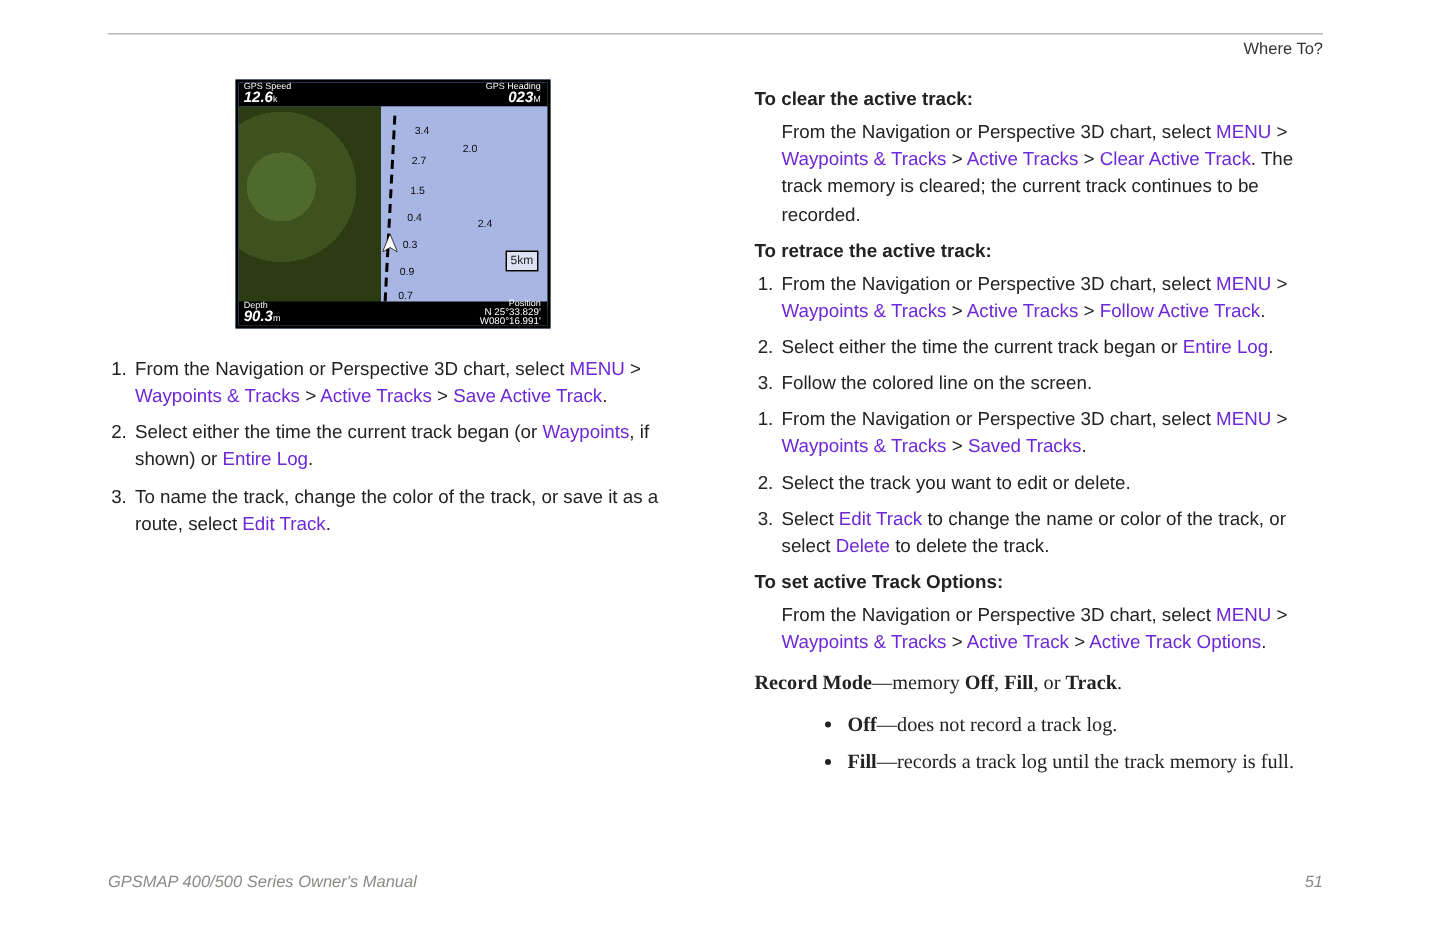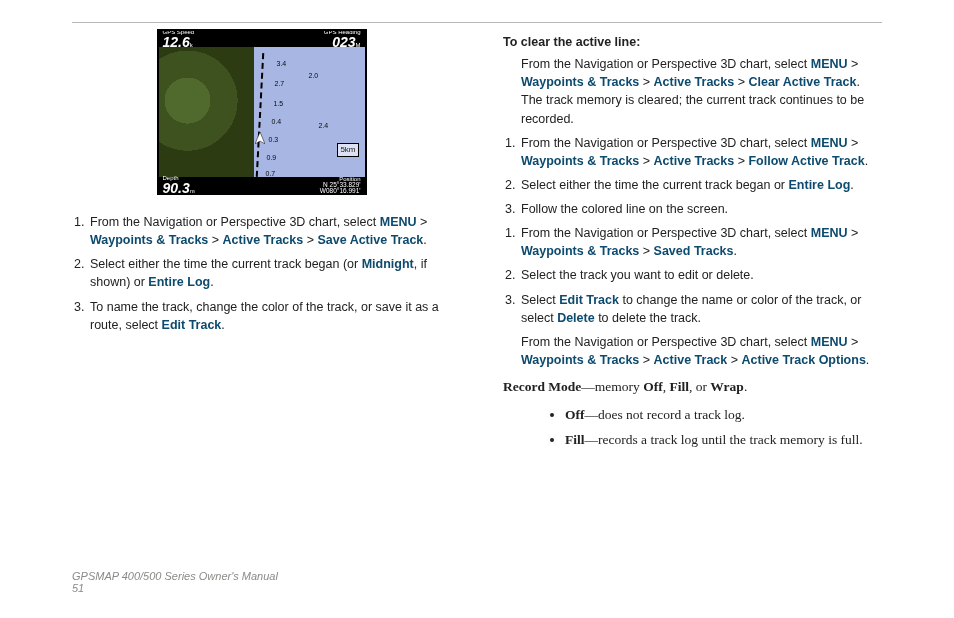--- a/index.html
+++ b/index.html
@@ -18,62 +18,63 @@
   
   .gps {
     width: 210px; height: 166px; border: 2px solid #000; position: relative;
     background: #6b8fd0;
     box-shadow: 0 0 0 1px #444 inset;
     overflow: hidden;
   }
   .gps .bar { position:absolute; left:0; right:0; height:16px; background:#000; color:#fff; font-size:8px; display:flex; align-items:center; }
   .gps .bar.top { top:0; justify-content:space-between; padding:0 4px; }
   .gps .bar.bot { bottom:0; justify-content:space-between; padding:0 4px; }
-  .gps .bar .val { font-weight:bold; font-size:14px; font-style:italic; }
+  .gps .bar .val { font-weight:bold; font-size:10px; font-style:italic; }
   .gps .bar .grp { display:flex; flex-direction:column; line-height:1; }
   .gps .bar .lbl { font-size:6px; }
   .gps .land { position:absolute; top:16px; left:0; width:95px; height:134px;
     background: radial-gradient(circle at 30% 40%, #50692c 0 22%, #3d521e 22% 48%, #2c3b12 48% 100%);
   }
   .gps .water { position:absolute; top:16px; left:95px; right:0; height:134px; background:#a8b6e4; }
   .gps .trackline { position:absolute; top:22px; left:100px; width:1px; height:124px; border-left:2px dashed #000; transform: rotate(3deg); }
   .gps .cursor { position:absolute; left:96px; top:100px; width:10px; height:12px; }
   .gps .cursor svg { width:10px; height:12px; }
   .gps .depthnum {
     position:absolute; font-size:7px; color:#0a0a0a;
   }
   .gps .scale {
     position:absolute; right:6px; bottom:36px; background:rgba(255,255,255,0.6); font-size:8px; padding:0 2px; border:1px solid #000;
   }
 
   .heading { font-weight: bold; font-size: 12.5px; margin-top: 6px; margin-bottom: 4px; }
   ol { padding-left: 16px; margin-bottom: 6px; }
   ol li { margin-bottom: 6px; padding-left: 2px; }
   .indent-block { padding-left: 18px; margin-bottom: 6px; }
-  .kw { color: #0c4a6e; font-weight: bold; }
+  .kw { color: #6d28d9; font-weight: normal; }
   .gt { color: #222; }
 
   .serif { font-family: "Times New Roman", Times, serif; font-size: 13.5px; }
   .rec-line { margin-top: 8px; }
   ul.bullets { list-style: disc; padding-left: 18px; margin-top: 8px; }
   ul.bullets li { margin-bottom: 6px; margin-left: 44px; }
 
   .footer {
     position: absolute; left: 72px; right: 72px; bottom: 24px;
     display: flex; justify-content: space-between; align-items: baseline;
-    font-size: 11px; color: #8a8a86; flex-direction: column;
+    font-size: 11px; color: #8a8a86;
   }
   .footer .manual { font-style: italic; }
   .footer .page-num { font-style: italic; color:#8a8a86; }
 </style>
 </head>
 <body>
 
 <div class="page">
   <div class="top-rule"></div>
+  <div class="section-label">Where To?</div>
 
   <div class="columns">
 
     <div class="col col-left">
 
       <div class="screenshot-wrap">
         <div class="gps">
           <div class="bar top">
             <div class="grp">
               <span class="lbl">GPS Speed</span>
@@ -114,35 +115,36 @@
             </div>
           </div>
         </div>
       </div>
 
       <ol>
         <li>
           <span>From the Navigation or Perspective 3D chart, select </span><span class="kw">MENU</span><span class="gt"> &gt; </span><span class="kw">Waypoints &amp; Tracks</span><span class="gt"> &gt; </span><span class="kw">Active Tracks</span><span class="gt"> &gt; </span><span class="kw">Save Active Track</span><span>.</span>
         </li>
         <li>
-          <span>Select either the time the current track began (or </span><span class="kw">Midnight</span><span>, if shown) or </span><span class="kw">Entire Log</span><span>.</span>
+          <span>Select either the time the current track began (or </span><span class="kw">Waypoints</span><span>, if shown) or </span><span class="kw">Entire Log</span><span>.</span>
         </li>
         <li>
           <span>To name the track, change the color of the track, or save it as a route, select </span><span class="kw">Edit Track</span><span>.</span>
         </li>
       </ol>
     </div>
 
     <div class="col">
 
-      <div class="heading">To clear the active line:</div>
+      <div class="heading">To clear the active track:</div>
       <div class="indent-block">
         <span>From the Navigation or Perspective 3D chart, select </span><span class="kw">MENU</span><span class="gt"> &gt; </span><span class="kw">Waypoints &amp; Tracks</span><span class="gt"> &gt; </span><span class="kw">Active Tracks</span><span class="gt"> &gt; </span><span class="kw">Clear Active Track</span><span>. The track memory is cleared; the current track continues to be recorded.</span>
       </div>
 
+      <div class="heading">To retrace the active track:</div>
       <ol>
         <li>
           <span>From the Navigation or Perspective 3D chart, select </span><span class="kw">MENU</span><span class="gt"> &gt; </span><span class="kw">Waypoints &amp; Tracks</span><span class="gt"> &gt; </span><span class="kw">Active Tracks</span><span class="gt"> &gt; </span><span class="kw">Follow Active Track</span><span>.</span>
         </li>
         <li>
           <span>Select either the time the current track began or </span><span class="kw">Entire Log</span><span>.</span>
         </li>
         <li>
           <span>Follow the colored line on the screen.</span>
         </li>
@@ -153,26 +155,27 @@
           <span>From the Navigation or Perspective 3D chart, select </span><span class="kw">MENU</span><span class="gt"> &gt; </span><span class="kw">Waypoints &amp; Tracks</span><span class="gt"> &gt; </span><span class="kw">Saved Tracks</span><span>.</span>
         </li>
         <li>
           <span>Select the track you want to edit or delete.</span>
         </li>
         <li>
           <span>Select </span><span class="kw">Edit Track</span><span> to change the name or color of the track, or select </span><span class="kw">Delete</span><span> to delete the track.</span>
         </li>
       </ol>
 
+      <div class="heading">To set active Track Options:</div>
       <div class="indent-block">
         <span>From the Navigation or Perspective 3D chart, select </span><span class="kw">MENU</span><span class="gt"> &gt; </span><span class="kw">Waypoints &amp; Tracks</span><span class="gt"> &gt; </span><span class="kw">Active Track</span><span class="gt"> &gt; </span><span class="kw">Active Track Options</span><span>.</span>
       </div>
 
       <div class="serif rec-line">
-        <b>Record Mode</b><span>—memory </span><b>Off</b><span>, </span><b>Fill</b><span>, or </span><b>Wrap</b><span>.</span>
+        <b>Record Mode</b><span>—memory </span><b>Off</b><span>, </span><b>Fill</b><span>, or </span><b>Track</b><span>.</span>
       </div>
 
       <ul class="bullets serif">
         <li><b>Off</b><span>—does not record a track log.</span></li>
         <li><b>Fill</b><span>—records a track log until the track memory is full.</span></li>
       </ul>
 
     </div>
   </div>
 

